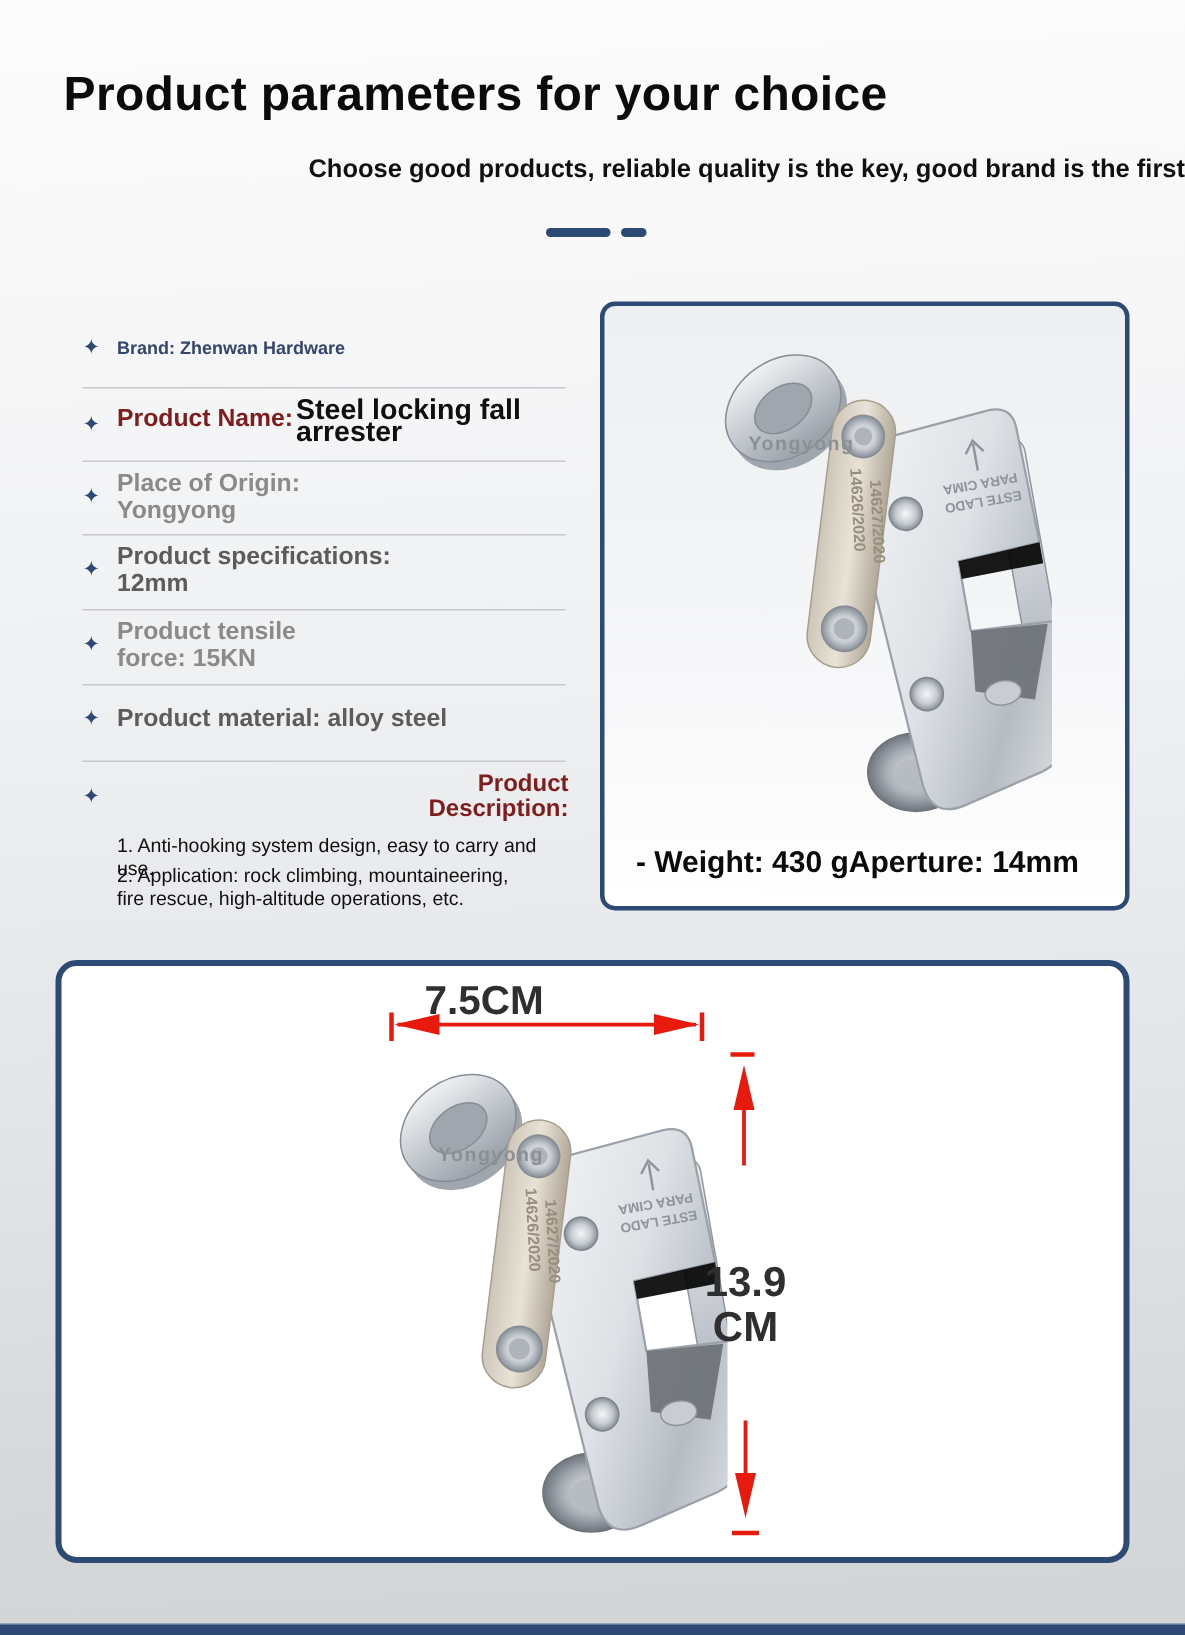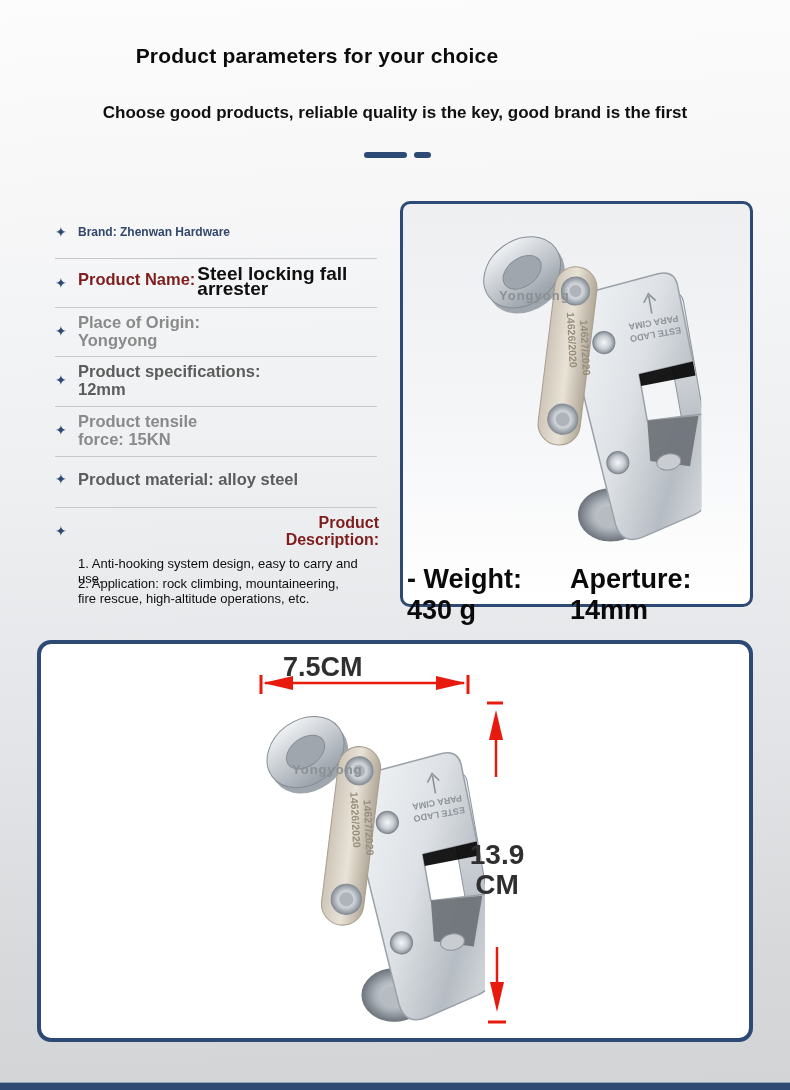--- a/index.html
+++ b/index.html
@@ -3,22 +3,22 @@
 <meta charset="utf-8">
 <style>
   html,body{margin:0;padding:0;}
   body{
     width:790px;height:1090px;position:relative;overflow:hidden;
     font-family:"Liberation Sans",sans-serif;
     background:linear-gradient(178deg,#fcfcfd 0%,#f7f7f8 18%,#eef0f2 42%,#e3e4e7 68%,#d7d8da 88%,#d3d4d6 100%);
   }
   
   .title{position:absolute;top:44px;left:0;width:634px;text-align:center;
-    font-size:21px;font-weight:bold;color:#0b0b0b;letter-spacing:.2px;}
-  .subtitle{position:absolute;top:103px;left:0;width:790px;text-align:center;
+    font-size:32px;font-weight:bold;color:#0b0b0b;letter-spacing:.2px;}
+  .subtitle{position:absolute;top:103px;left:0;width:790px;text-align:right;
     font-size:17px;font-weight:bold;color:#101010;}
   .dashes{position:absolute;top:152px;left:364px;height:6px;}
   .dash{display:inline-block;height:6px;background:#2c4a74;border-radius:3px;vertical-align:top;}
   .dash-long{width:43px;margin-right:7px;}
   .dash-short{width:17px;}
   
   .params{position:absolute;left:45px;top:215px;width:334px;}
   .p-row{position:absolute;left:0;width:334px;padding-left:33px;box-sizing:border-box;}
   .star{position:absolute;left:10px;top:50%;transform:translateY(-50%);
     color:#2c4a74;font-family:"DejaVu Sans",sans-serif;font-size:14px;line-height:14px;}
@@ -30,21 +30,21 @@
   .row-flex{display:flex;align-items:flex-start;}
   .t-value{font-size:19px;font-weight:bold;color:#0f0f0f;line-height:15px;
     width:158px;margin-top:-4px;margin-left:2px;}
   .t-desc{font-size:13px;font-weight:normal;color:#0f0f0f;line-height:15px;white-space:pre-line;}
   .p-div{position:absolute;left:10px;width:322px;height:1px;background:#c7c8cb;}
   
   .spec-box{position:absolute;left:400px;top:201px;width:353px;height:406px;box-sizing:border-box;
     border:3px solid #2c4a74;border-radius:10px;
     background:linear-gradient(180deg,#edeff1 0%,#f4f5f7 50%,#ffffff 100%);}
   .spec-caption{position:absolute;left:0;right:0;top:360px;display:flex;
-    padding:0 4px;font-size:27px;font-weight:bold;color:#0a0a0a;}
+    padding:0 21px;font-size:20px;font-weight:bold;color:#0a0a0a;}
   
   .dim-box{position:absolute;left:37px;top:640px;width:716px;height:402px;box-sizing:border-box;
     border:4px solid #2c4a74;border-radius:14px;background:#ffffff;}
   .dim-overlay{position:absolute;left:0;top:0;pointer-events:none;}
   .dim-w-label{position:absolute;left:242px;top:8px;width:160px;
     font-size:27px;font-weight:bold;color:#2f2f2f;}
   .dim-h-label{position:absolute;left:416px;top:196px;width:80px;text-align:center;
     font-size:28px;font-weight:bold;color:#2f2f2f;line-height:30px;white-space:pre-line;}
   .watermark{position:absolute;font-size:13px;font-weight:bold;color:#8b9094;letter-spacing:1px;}
   .device-svg{position:absolute;}

